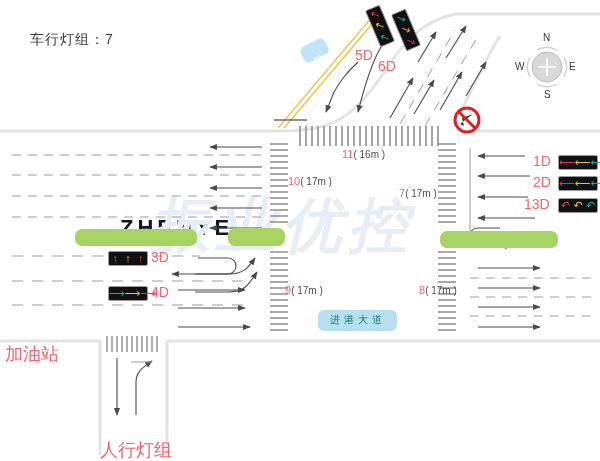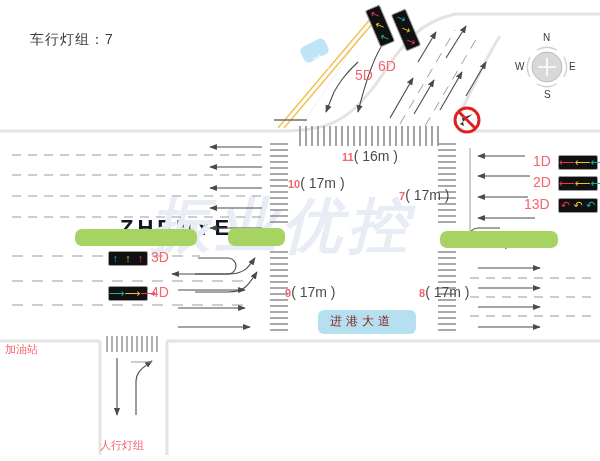--- a/index.html
+++ b/index.html
@@ -8,25 +8,25 @@
   #stage{position:absolute;left:0;top:0;width:600px;height:461px;}
   svg{position:absolute;left:0;top:0;}
   .legend{position:absolute;color:#3a3a3a;font-size:14px;letter-spacing:1px;white-space:nowrap;}
   #legend-veh{left:30px;top:31px;}
   #legend-ped{left:30px;top:57px;}
   .sig{position:absolute;background:#111013;border:1px solid #9a9a9a;border-radius:2px;
        display:flex;align-items:center;justify-content:space-around;box-sizing:border-box;}
   .sig span{font-size:11px;line-height:1;display:block;}
   .siglabel{position:absolute;color:#f4646e;font-size:14px;white-space:nowrap;}
   .rdlabel{position:absolute;color:#f4646e;font-size:11px;white-space:nowrap;}
-  .rdlabel b{color:#f4646e;font-weight:bold;}
-  .rdlabel i{color:#4a4a4a;font-style:normal;font-size:14px;}
-  .cnlabel{position:absolute;color:#f4646e;font-size:11px;white-space:nowrap;}
-  .roadname{position:absolute;background:#b6e0f0;color:#7f1d1d;font-size:12px;
-            letter-spacing:4px;border-radius:6px;padding:3px 22px 4px 12px;white-space:nowrap;}
+  .rdlabel b{color:#f4646e;font-weight:normal;}
+  .rdlabel i{color:#4a4a4a;font-style:normal;font-size:10px;}
+  .cnlabel{position:absolute;color:#f4646e;font-size:18px;white-space:nowrap;}
+  .roadname{position:absolute;background:#b6e0f0;color:#0f766e;font-size:10px;
+            letter-spacing:4px;border-radius:6px;padding:3px 11px 4px 12px;white-space:nowrap;}
   .streetname{position:absolute;background:#bfe4f5;color:#ffffff;font-size:12px;
             letter-spacing:3px;border-radius:5px;padding:4px 5px;white-space:nowrap;
             writing-mode:vertical-rl;transform:rotate(-27deg);transform-origin:center;}
   .compass{position:absolute;left:516px;top:36px;width:62px;height:62px;}
   .cdir{position:absolute;color:#3a3a3a;font-size:10px;}
   .wm{position:absolute;color:#e7ecf5;white-space:nowrap;pointer-events:none;}
   #wm-main{left:150px;top:186px;font-size:60px;letter-spacing:6px;font-weight:bold;font-style:italic;}
   #wm-sub{left:150px;top:243px;font-size:26px;letter-spacing:3px;font-weight:bold;}
   #wm-en{left:120px;top:215px;font-size:22px;letter-spacing:4px;color:#0f172a;font-weight:bold;}
 </style>
@@ -339,21 +339,21 @@
     <span style="color:#e8c530;">⟶</span>
     <span style="color:#e8394a;">⟶</span>
   </div>
   <div class="siglabel" style="left:151px;top:284px;">4D</div>
 
   <div class="sig" style="left:372px;top:6px;width:16px;height:40px;flex-direction:column;transform:rotate(-23deg);">
     <span style="color:#e8394a;">↖</span>
     <span style="color:#e8c530;">↖</span>
     <span style="color:#16b3a0;">↖</span>
   </div>
-  <div class="siglabel" style="left:355px;top:47px;margin-top:20px;">5D</div>
+  <div class="siglabel" style="left:355px;top:47px;">5D</div>
 
   <div class="sig" style="left:398px;top:10px;width:16px;height:40px;flex-direction:column;transform:rotate(-23deg);">
     <span style="color:#16b3a0;">↘</span>
     <span style="color:#e8c530;">↘</span>
     <span style="color:#e8394a;">↘</span>
   </div>
   <div class="siglabel" style="left:378px;top:58px;">6D</div>
 
   <div class="rdlabel" style="left:342px;top:148px;">
     <b>11</b><i>( 16m )</i>

